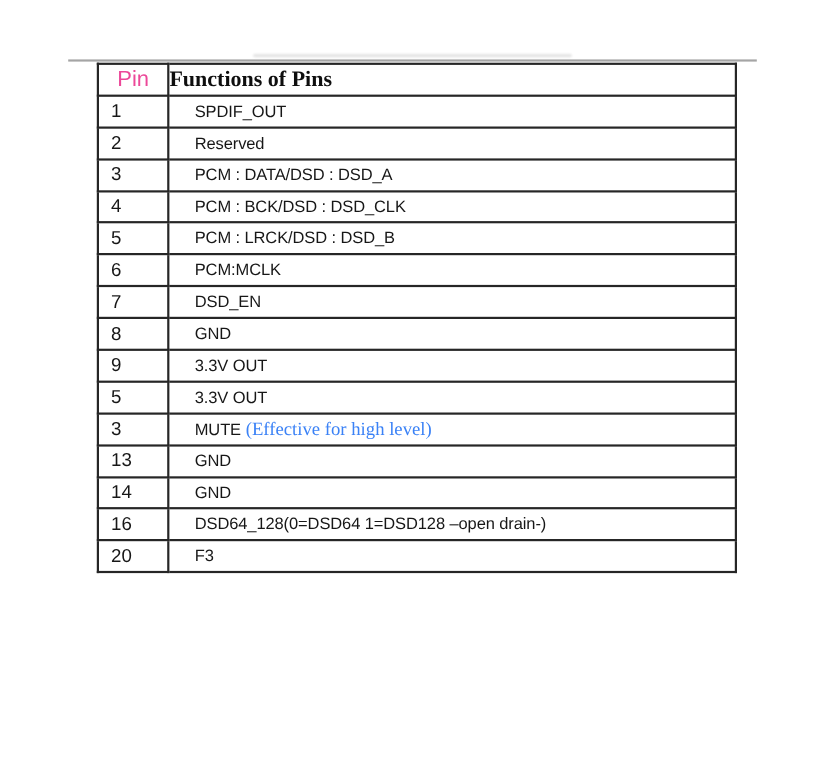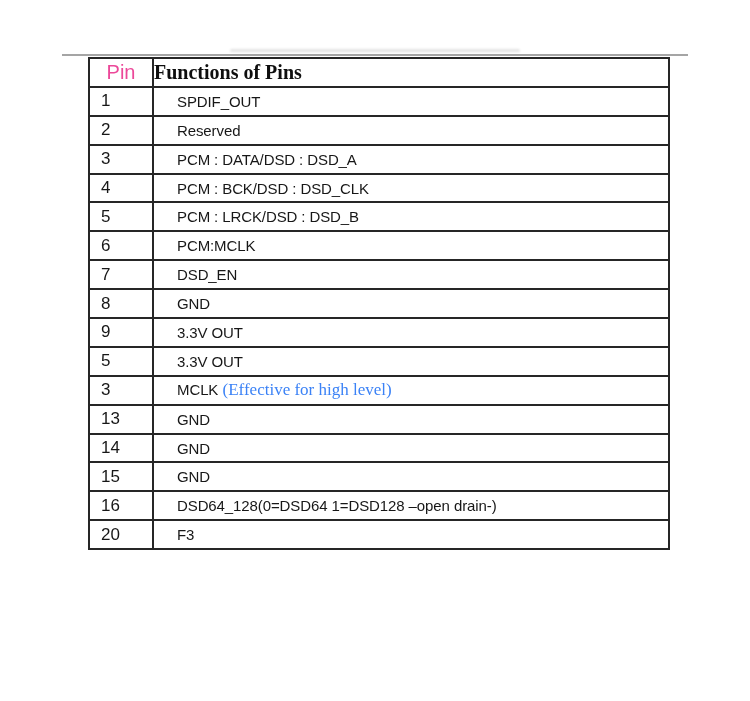--- a/index.html
+++ b/index.html
@@ -150,32 +150,28 @@
         <tr>
           <td class="pin-cell">9</td>
           <td class="func-cell"><span>3.3V OUT</span></td>
         </tr>
         <tr>
           <td class="pin-cell">5</td>
           <td class="func-cell"><span>3.3V OUT</span></td>
         </tr>
         <tr>
           <td class="pin-cell">3</td>
-          <td class="func-cell"><span>MCLK</span><span class="serif-note"> (Effective for high level)</span></td>
+          <td class="func-cell"><span>MUTE</span><span class="serif-note"> (Effective for high level)</span></td>
         </tr>
         <tr>
           <td class="pin-cell">13</td>
           <td class="func-cell"><span>GND</span></td>
         </tr>
         <tr>
           <td class="pin-cell">14</td>
-          <td class="func-cell"><span>GND</span></td>
-        </tr>
-        <tr>
-          <td class="pin-cell">15</td>
           <td class="func-cell"><span>GND</span></td>
         </tr>
         <tr>
           <td class="pin-cell">16</td>
           <td class="func-cell"><span>DSD64_128(0=DSD64 1=DSD128 –open drain-)</span></td>
         </tr>
         <tr>
           <td class="pin-cell">20</td>
           <td class="func-cell"><span>F3</span></td>
         </tr>

